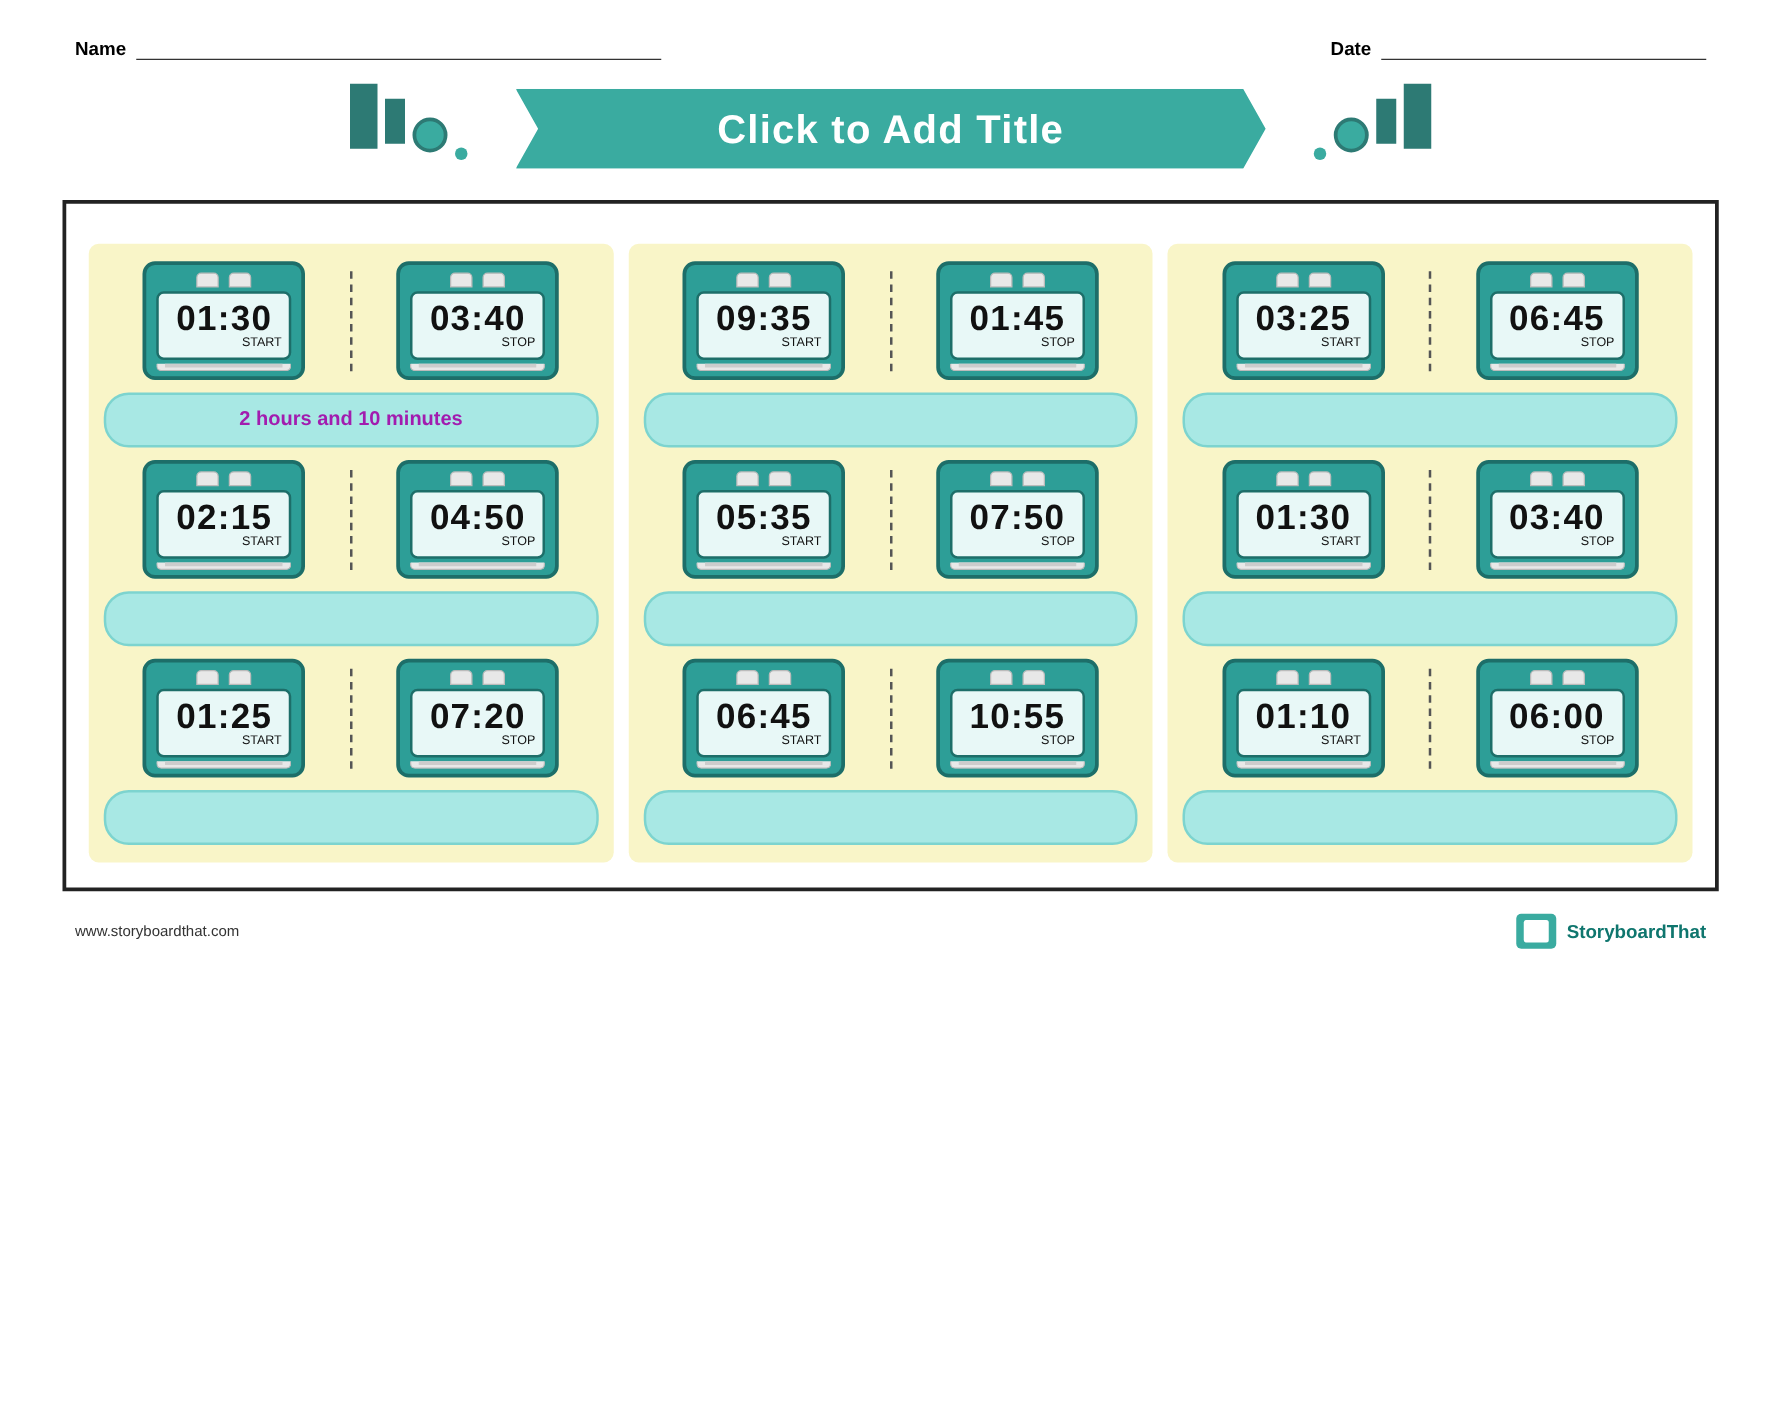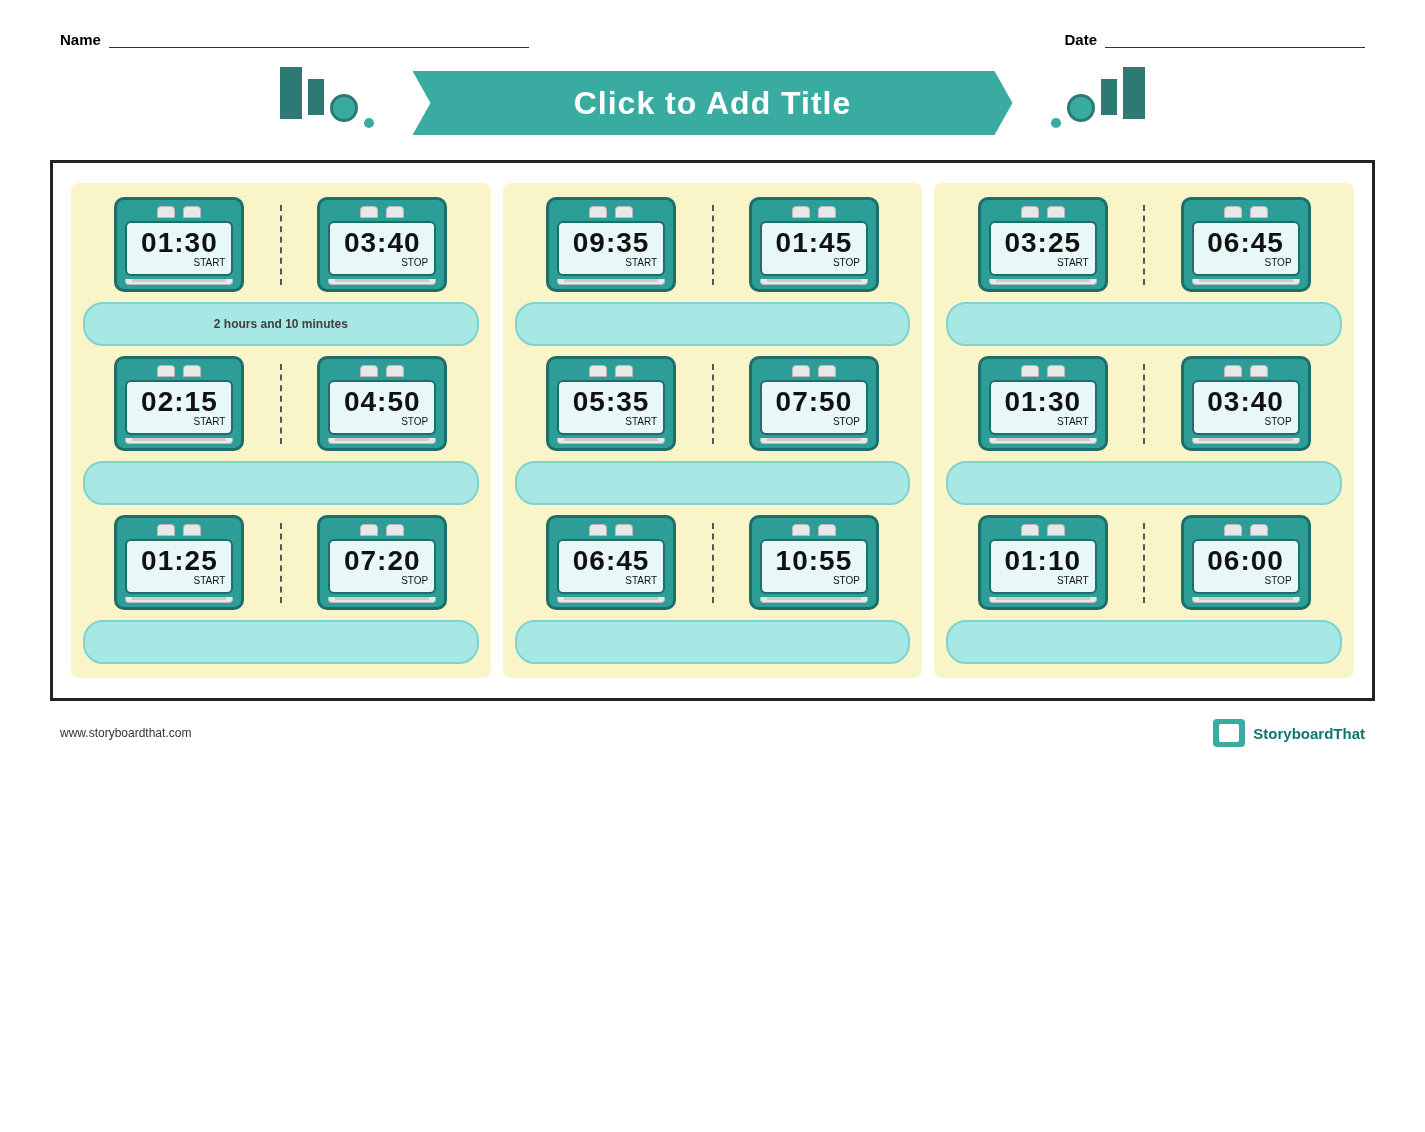--- a/index.html
+++ b/index.html
@@ -127,20 +127,21 @@
       font-size: 16px;
       font-weight: bold;
       margin-bottom: 18px;
     }
 
     
     .clocks-grid {
       display: grid;
       grid-template-columns: 1fr 1fr 1fr;
       gap: 12px;
+      margin-top: 12px;
     }
 
     .column-panel {
       background: #f9f5c8;
       border-radius: 8px;
       padding: 14px 12px;
       display: flex;
       flex-direction: column;
       gap: 10px;
     }
@@ -227,23 +228,23 @@
       background: #a8e8e4;
       border-radius: 20px;
       border: 2px solid #7dd4cf;
       padding: 10px 16px;
       min-height: 44px;
       display: flex;
       align-items: center;
       justify-content: center;
     }
     .answer-text {
-      font-size: 12px;
+      font-size: 16px;
       font-weight: bold;
-      color: #404040;
+      color: #a21caf;
     }
 
     
     .footer {
       display: flex;
       justify-content: space-between;
       align-items: center;
       margin-top: 18px;
       padding: 0 20px;
       gap: 48px;

